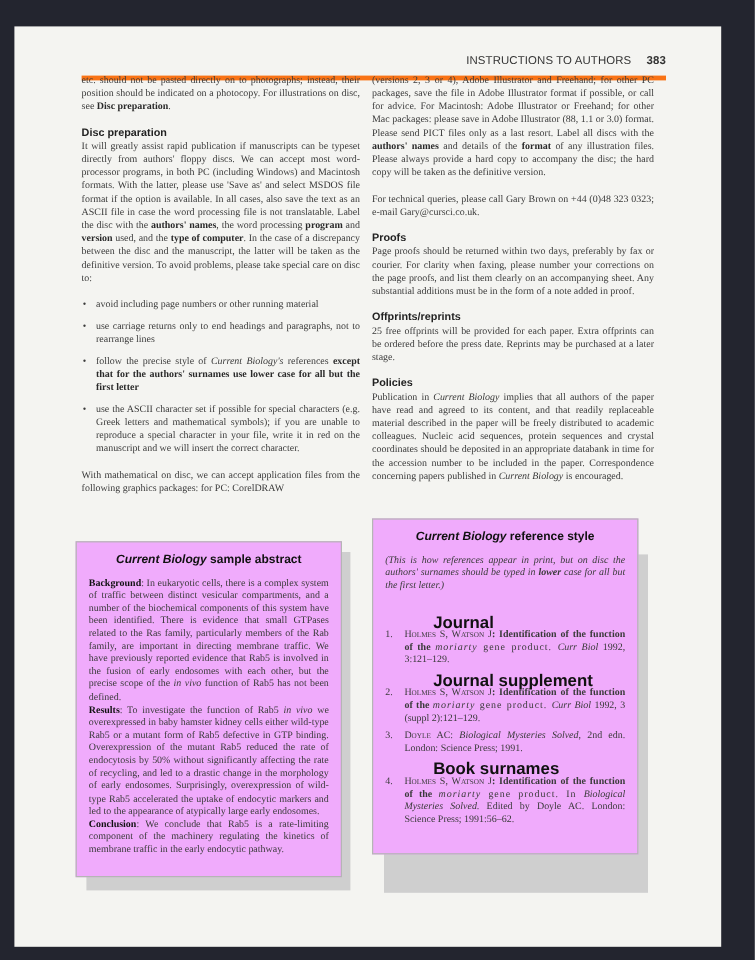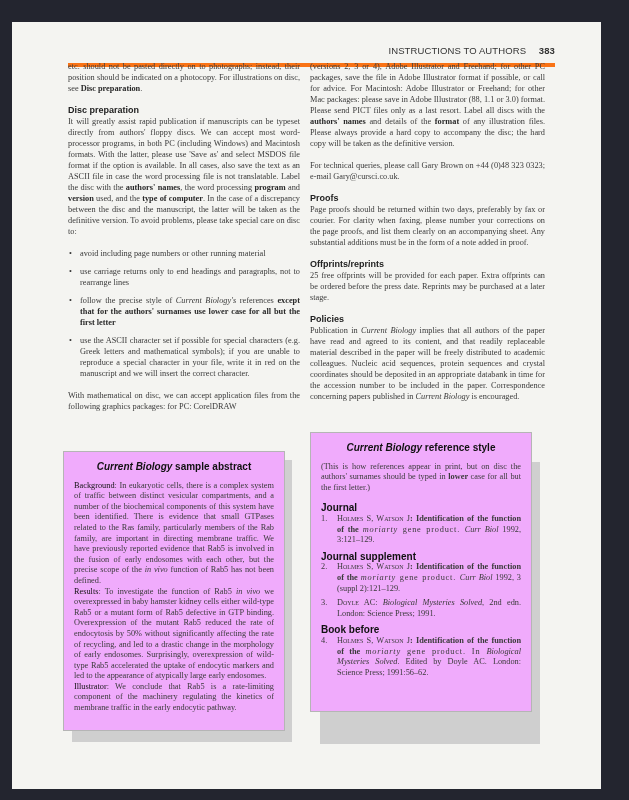--- a/index.html
+++ b/index.html
@@ -41,23 +41,23 @@
   .box {
     position: absolute; background: #f0abfc; border: 1px solid #b5b5b5;
     box-sizing: border-box; padding: 8px 10px;
     font-size: 8.3px; line-height: 10.6px; text-align: justify;
   }
   .box-title {
     text-align: center; font-family: "Liberation Sans", sans-serif;
     font-weight: bold; font-size: 10px; color: #111; margin: 2px 0 8px 0;
   }
   .box-title i { font-style: italic; }
-  .abs .lbl { font-weight: normal; color: #111; font-family: "Liberation Serif", serif; }
-  .ref-intro { margin-bottom: 10px; }
-  .ref-h { font-family: "Liberation Sans", sans-serif; font-weight: bold; font-size: 10px; color: #111; margin-top: 6px; }
+  .abs .lbl { font-weight: bold; color: #111; font-family: "Liberation Serif", serif; }
+  .ref-intro { font-style: italic; margin-bottom: 20px; }
+  .ref-h { font-family: "Liberation Sans", sans-serif; font-weight: bold; font-size: 14px; color: #111; margin-top: 6px; margin-left: 40px; }
   .ref { position: relative; padding-left: 16px; margin-bottom: 4px; }
   .ref .num { position: absolute; left: 0; top: 0; }
   .sc { font-variant: small-caps; }
   .sp { letter-spacing: 0.8px; margin-top: 16px; }
 </style>
 </head>
 <body>
 
 <div class="page">
 
@@ -96,21 +96,21 @@
     <p>
       <span>Publication in </span><i>Current Biology</i><span> implies that all authors of the paper have read and agreed to its content, and that readily replaceable material described in the paper will be freely distributed to academic colleagues. Nucleic acid sequences, protein sequences and crystal coordinates should be deposited in an appropriate databank in time for the accession number to be included in the paper. Correspondence concerning papers published in </span><i>Current Biology</i><span> is encouraged.</span>
     </p>
   </div>
 
   <div class="box-shadow" style="left:60px; top:438px; width:220px; height:282px;"></div>
   <div class="box abs" style="left:51px; top:429px; width:222px; height:280px;">
     <div class="box-title"><i>Current Biology</i><span> sample abstract</span></div>
     <div><span class="lbl">Background</span>:<span>  In eukaryotic cells, there is a complex system of traffic between distinct vesicular compartments, and a number of the biochemical components of this system have been identified. There is evidence that small GTPases related to the Ras family, particularly members of the Rab family, are important in directing membrane traffic. We have previously reported evidence that Rab5 is involved in the fusion of early endosomes with each other, but the precise scope of the </span><i>in vivo</i><span> function of Rab5 has not been defined.</span></div>
     <div><span class="lbl">Results</span>:<span>  To investigate the function of Rab5 </span><i>in vivo</i><span> we overexpressed in baby hamster kidney cells either wild-type Rab5 or a mutant form of Rab5 defective in GTP binding. Overexpression of the mutant Rab5 reduced the rate of endocytosis by 50% without significantly affecting the rate of recycling, and led to a drastic change in the morphology of early endosomes. Surprisingly, overexpression of wild-type Rab5 accelerated the uptake of endocytic markers and led to the appearance of atypically large early endosomes.</span></div>
-    <div><span class="lbl">Illustrator</span>:<span>  We conclude that Rab5 is a rate-limiting component of the machinery regulating the kinetics of membrane traffic in the early endocytic pathway.</span></div>
+    <div><span class="lbl">Conclusion</span>:<span>  We conclude that Rab5 is a rate-limiting component of the machinery regulating the kinetics of membrane traffic in the early endocytic pathway.</span></div>
   </div>
 
   <div class="box-shadow" style="left:308px; top:440px; width:220px; height:282px;"></div>
   <div class="box" style="left:298px; top:410px; width:222px; height:280px;">
     <div class="box-title"><i>Current Biology</i><span> reference style</span></div>
     <div class="ref-intro"><span>(This is how references appear in print, but on disc the authors' surnames should be typed in </span><b>lower</b><span> case for all but the first letter.)</span></div>
 
     <div class="ref-h">Journal</div>
     <div class="ref">
       <span class="num">1.</span>
@@ -121,20 +121,20 @@
     <div class="ref">
       <span class="num">2.</span>
       <span class="sc">Holmes S, Watson J</span><b style="font-weight:600">: Identification of the function of the </b><i class="sp">moriarty</i><span class="sp"> gene product. </span><i>Curr Biol</i><span> 1992, 3 (suppl 2):121–129.</span>
     </div>
 
     <div class="ref">
       <span class="num">3.</span>
       <span class="sc">Doyle AC</span>: <i>Biological Mysteries Solved</i><span>, 2nd edn. London: Science Press; 1991.</span>
     </div>
 
-    <div class="ref-h">Book before</div>
+    <div class="ref-h">Book surnames</div>
     <div class="ref">
       <span class="num">4.</span>
       <span class="sc">Holmes S, Watson J</span><b style="font-weight:600">: Identification of the function of the </b><i class="sp">moriarty</i><span class="sp"> gene product. In </span><i>Biological Mysteries Solved</i><span>. Edited by Doyle AC. London: Science Press; 1991:56–62.</span>
     </div>
   </div>
 
 </div>
 
 </body></html>

